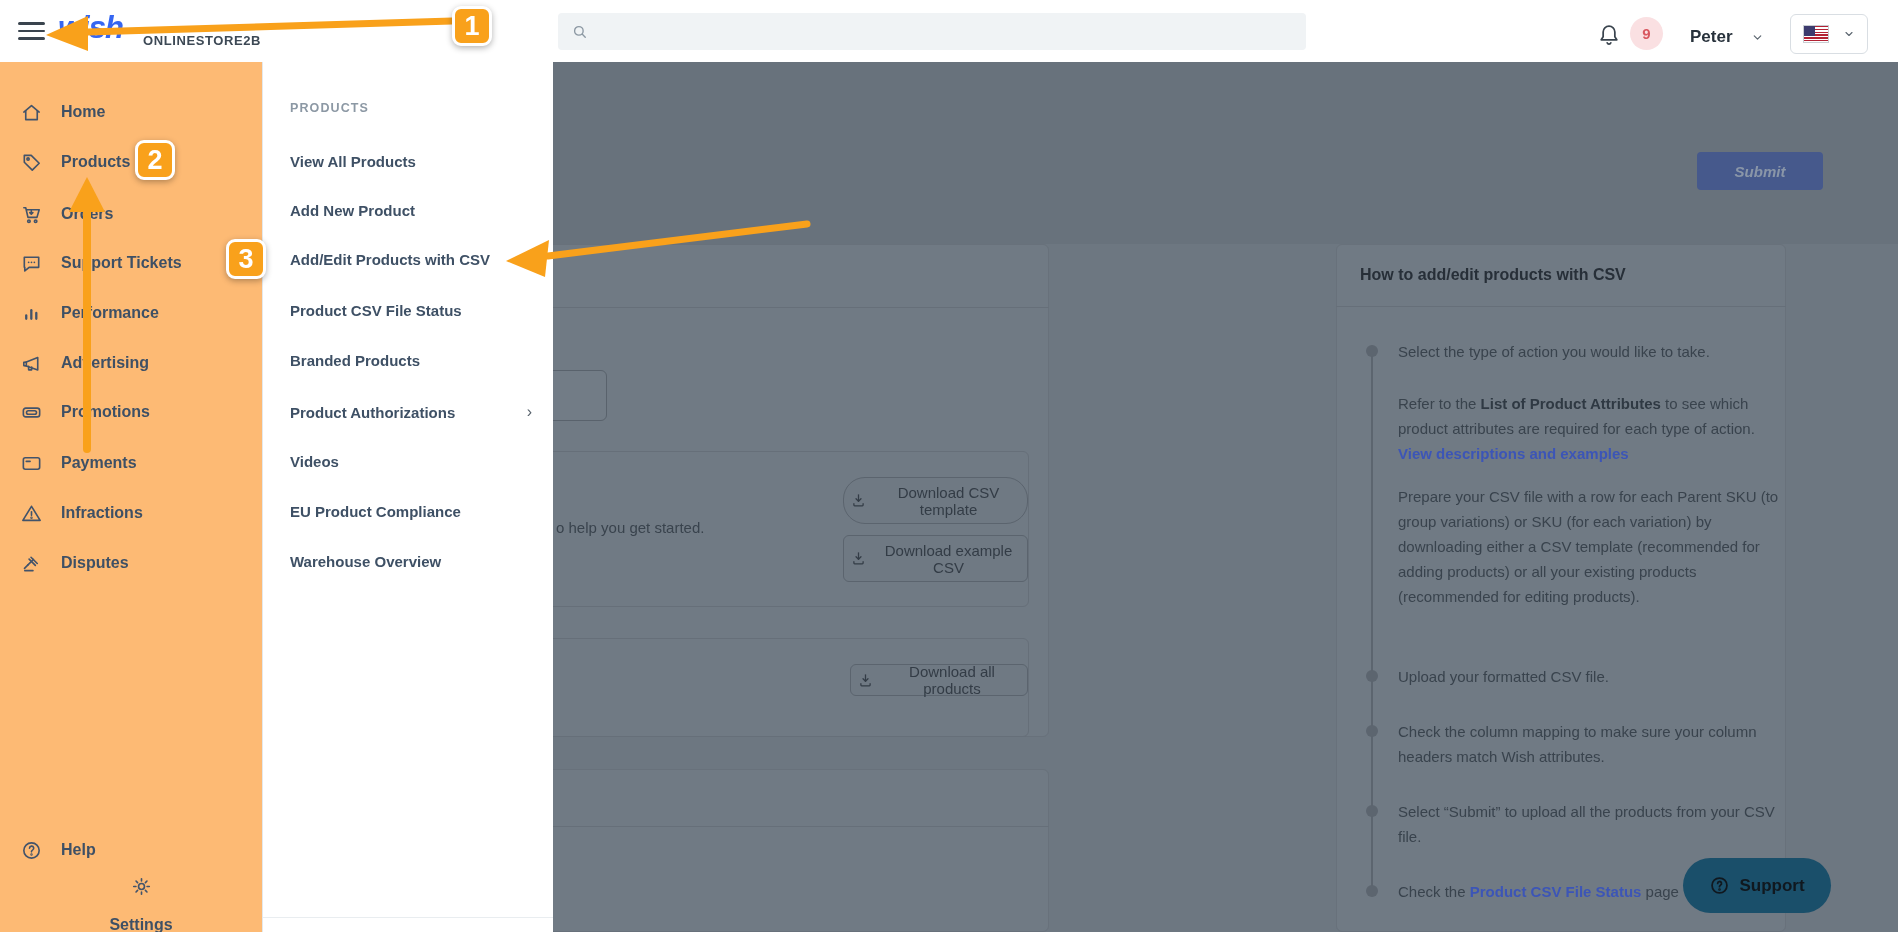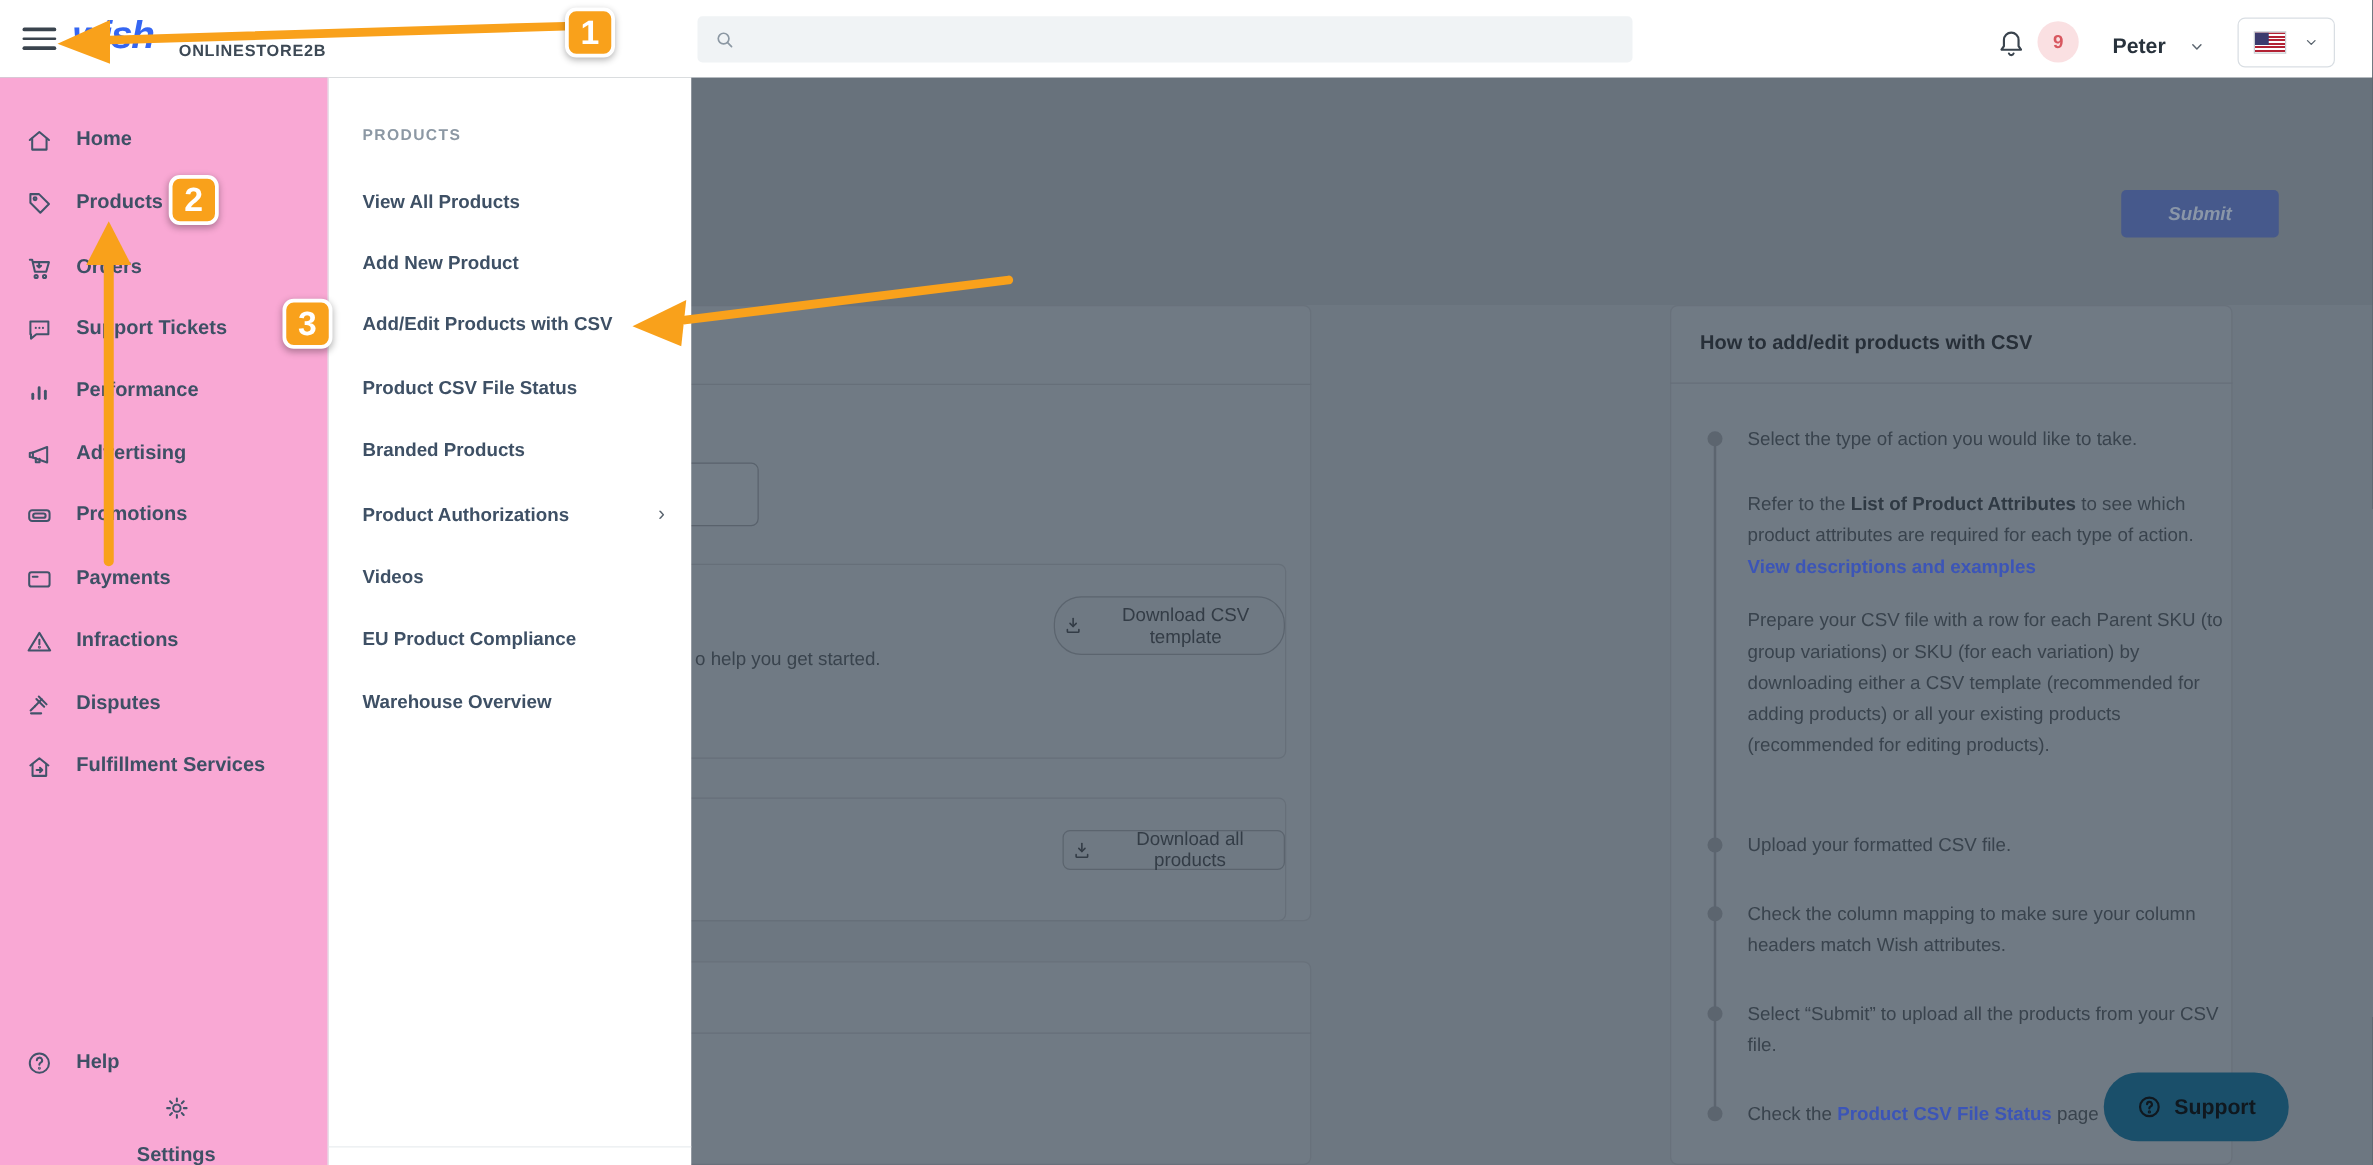--- a/index.html
+++ b/index.html
@@ -46,21 +46,21 @@
   #cardB{left:1336px;top:244px;width:450px;height:688px;}
   #cardB-head{left:1336px;top:244px;width:450px;height:63px;border-bottom:1px solid #666F79;display:flex;align-items:center;padding-left:24px;}
   #cardB-title{font-size:16px;font-weight:700;color:#272F38;}
   #steps-line{left:1371px;top:351px;width:2px;height:540px;background:#5C656F;}
   .bullet{width:12px;height:12px;border-radius:50%;background:#5C656F;z-index:6;}
   .helptext{left:1398px;width:382px;font-size:15px;line-height:25px;color:#39434D;}
   .helptext b{color:#2F3943;}
   .helplink{color:#3C55B7;font-weight:700;text-decoration:none;cursor:pointer;}
 
   
-  #sidebar{left:0;top:62px;width:263px;height:870px;background:#f9a8d4;border-right:1px solid #E4E8EB;z-index:20;}
+  #sidebar{left:0;top:62px;width:263px;height:870px;background:#fdba74;border-right:1px solid #E4E8EB;z-index:20;}
   .srow{position:absolute;left:0;width:262px;height:50px;display:flex;align-items:center;padding-left:20px;gap:18px;cursor:pointer;}
   .srow .lbl{font-size:16px;font-weight:600;color:#3E5065;}
 
   
   #flyout{left:263px;top:62px;width:290px;height:870px;background:#ffffff;z-index:20;}
   #flyout-bottomline{position:absolute;left:0;top:855px;width:290px;height:1px;background:#E9EDF0;}
   #flyout-title{position:absolute;left:27px;top:39px;font-size:12.5px;font-weight:700;letter-spacing:1.1px;color:#8C98A4;}
   .frow{position:absolute;left:27px;width:250px;height:22px;font-size:15px;font-weight:600;color:#3E5065;cursor:pointer;display:flex;align-items:center;justify-content:space-between;}
   .fchev{color:#5A646E;font-size:16px;font-weight:400;margin-right:8px;}
 
@@ -95,20 +95,30 @@
 
   <button class="abs dim dimbtn" id="btn-template">
     <span>
         <svg class="ic" width="17" height="17" viewBox="0 0 24 24" fill="none" stroke="#333C46" stroke-width="1.8" stroke-linecap="round" stroke-linejoin="round">
           <path d="M12 4v9"></path>
           <path d="m8.5 9.5 3.5 3.5 3.5-3.5"></path>
           <path d="M5.5 16.5v2a1 1 0 0 0 1 1h11a1 1 0 0 0 1-1v-2"></path>
         </svg>
       </span>
     <span>Download CSV template</span>
+  </button>
+  <button class="abs dim dimbtn" id="btn-example">
+    <span>
+        <svg class="ic" width="17" height="17" viewBox="0 0 24 24" fill="none" stroke="#333C46" stroke-width="1.8" stroke-linecap="round" stroke-linejoin="round">
+          <path d="M12 4v9"></path>
+          <path d="m8.5 9.5 3.5 3.5 3.5-3.5"></path>
+          <path d="M5.5 16.5v2a1 1 0 0 0 1 1h11a1 1 0 0 0 1-1v-2"></path>
+        </svg>
+      </span>
+    <span>Download example CSV</span>
   </button>
   <div class="abs dim" id="innerbox2"></div>
   <button class="abs dim dimbtn" id="btn-all">
     <span>
         <svg class="ic" width="17" height="17" viewBox="0 0 24 24" fill="none" stroke="#333C46" stroke-width="1.8" stroke-linecap="round" stroke-linejoin="round">
           <path d="M12 4v9"></path>
           <path d="m8.5 9.5 3.5 3.5 3.5-3.5"></path>
           <path d="M5.5 16.5v2a1 1 0 0 0 1 1h11a1 1 0 0 0 1-1v-2"></path>
         </svg>
       </span>
@@ -231,30 +241,20 @@
       <span>
           <svg class="ic" width="23" height="23" viewBox="0 0 24 24" fill="none" stroke="#42536A" stroke-width="1.7" stroke-linecap="round" stroke-linejoin="round">
             <path d="m11.5 5.5 6.5 6.5"></path>
             <path d="m9.5 7.5 6.5 6.5"></path>
             <path d="M14 7.8 8.3 13.5"></path>
             <path d="m8.3 13.5-3.6 3.6"></path>
             <path d="M5 19.5h8.5"></path>
           </svg>
         </span>
       <span class="lbl">Disputes</span>
-    </div>
-    <div class="srow" style="top:526px;">
-      <span>
-          <svg class="ic" width="23" height="23" viewBox="0 0 24 24" fill="none" stroke="#42536A" stroke-width="1.7" stroke-linecap="round" stroke-linejoin="round">
-            <path d="M4.5 10.8 12 4.8l7.5 6"></path>
-            <path d="M6.3 9.8v9.7h11.4V9.8"></path>
-            <path d="M9.7 14.6h4.6m-1.8-1.9 1.9 1.9-1.9 1.9"></path>
-          </svg>
-        </span>
-      <span class="lbl">Fulfillment Services</span>
     </div>
     <div class="srow" style="top:763px;">
       <span>
           <svg class="ic" width="23" height="23" viewBox="0 0 24 24" fill="none" stroke="#42536A" stroke-width="1.7" stroke-linecap="round" stroke-linejoin="round">
             <circle cx="12" cy="12" r="8"></circle>
             <path d="M9.9 9.6a2.2 2.2 0 1 1 3.2 2c-.7.4-1.1.8-1.1 1.5v.3"></path>
             <circle cx="12" cy="16.2" r=".4" fill="#42536A"></circle>
           </svg>
         </span>
       <span class="lbl">Help</span>

